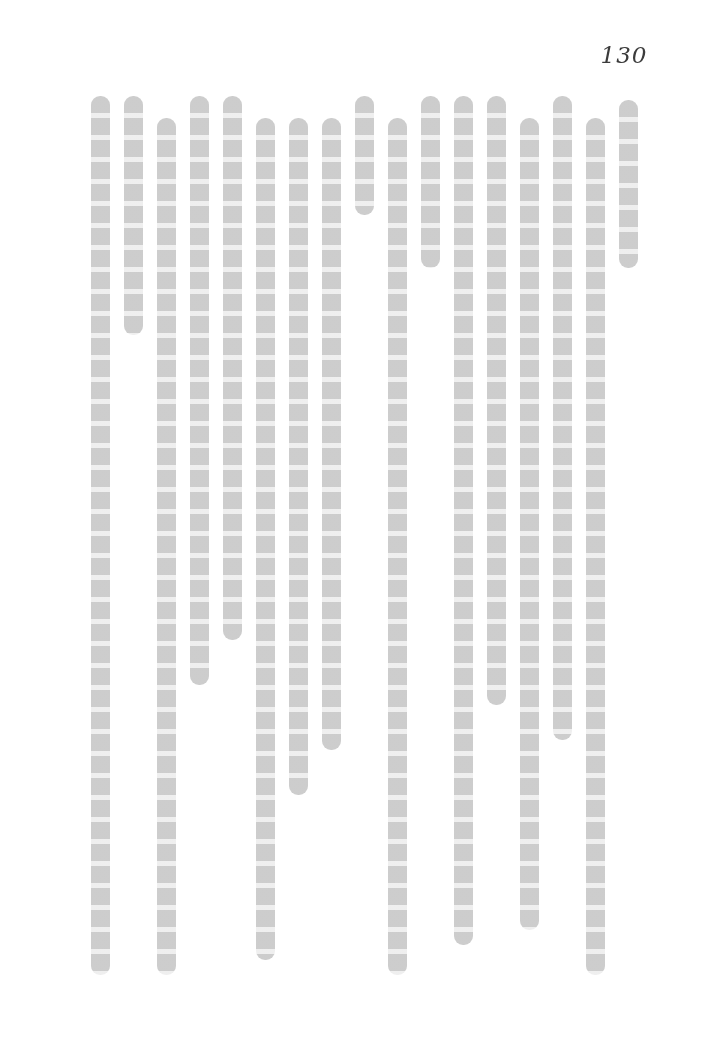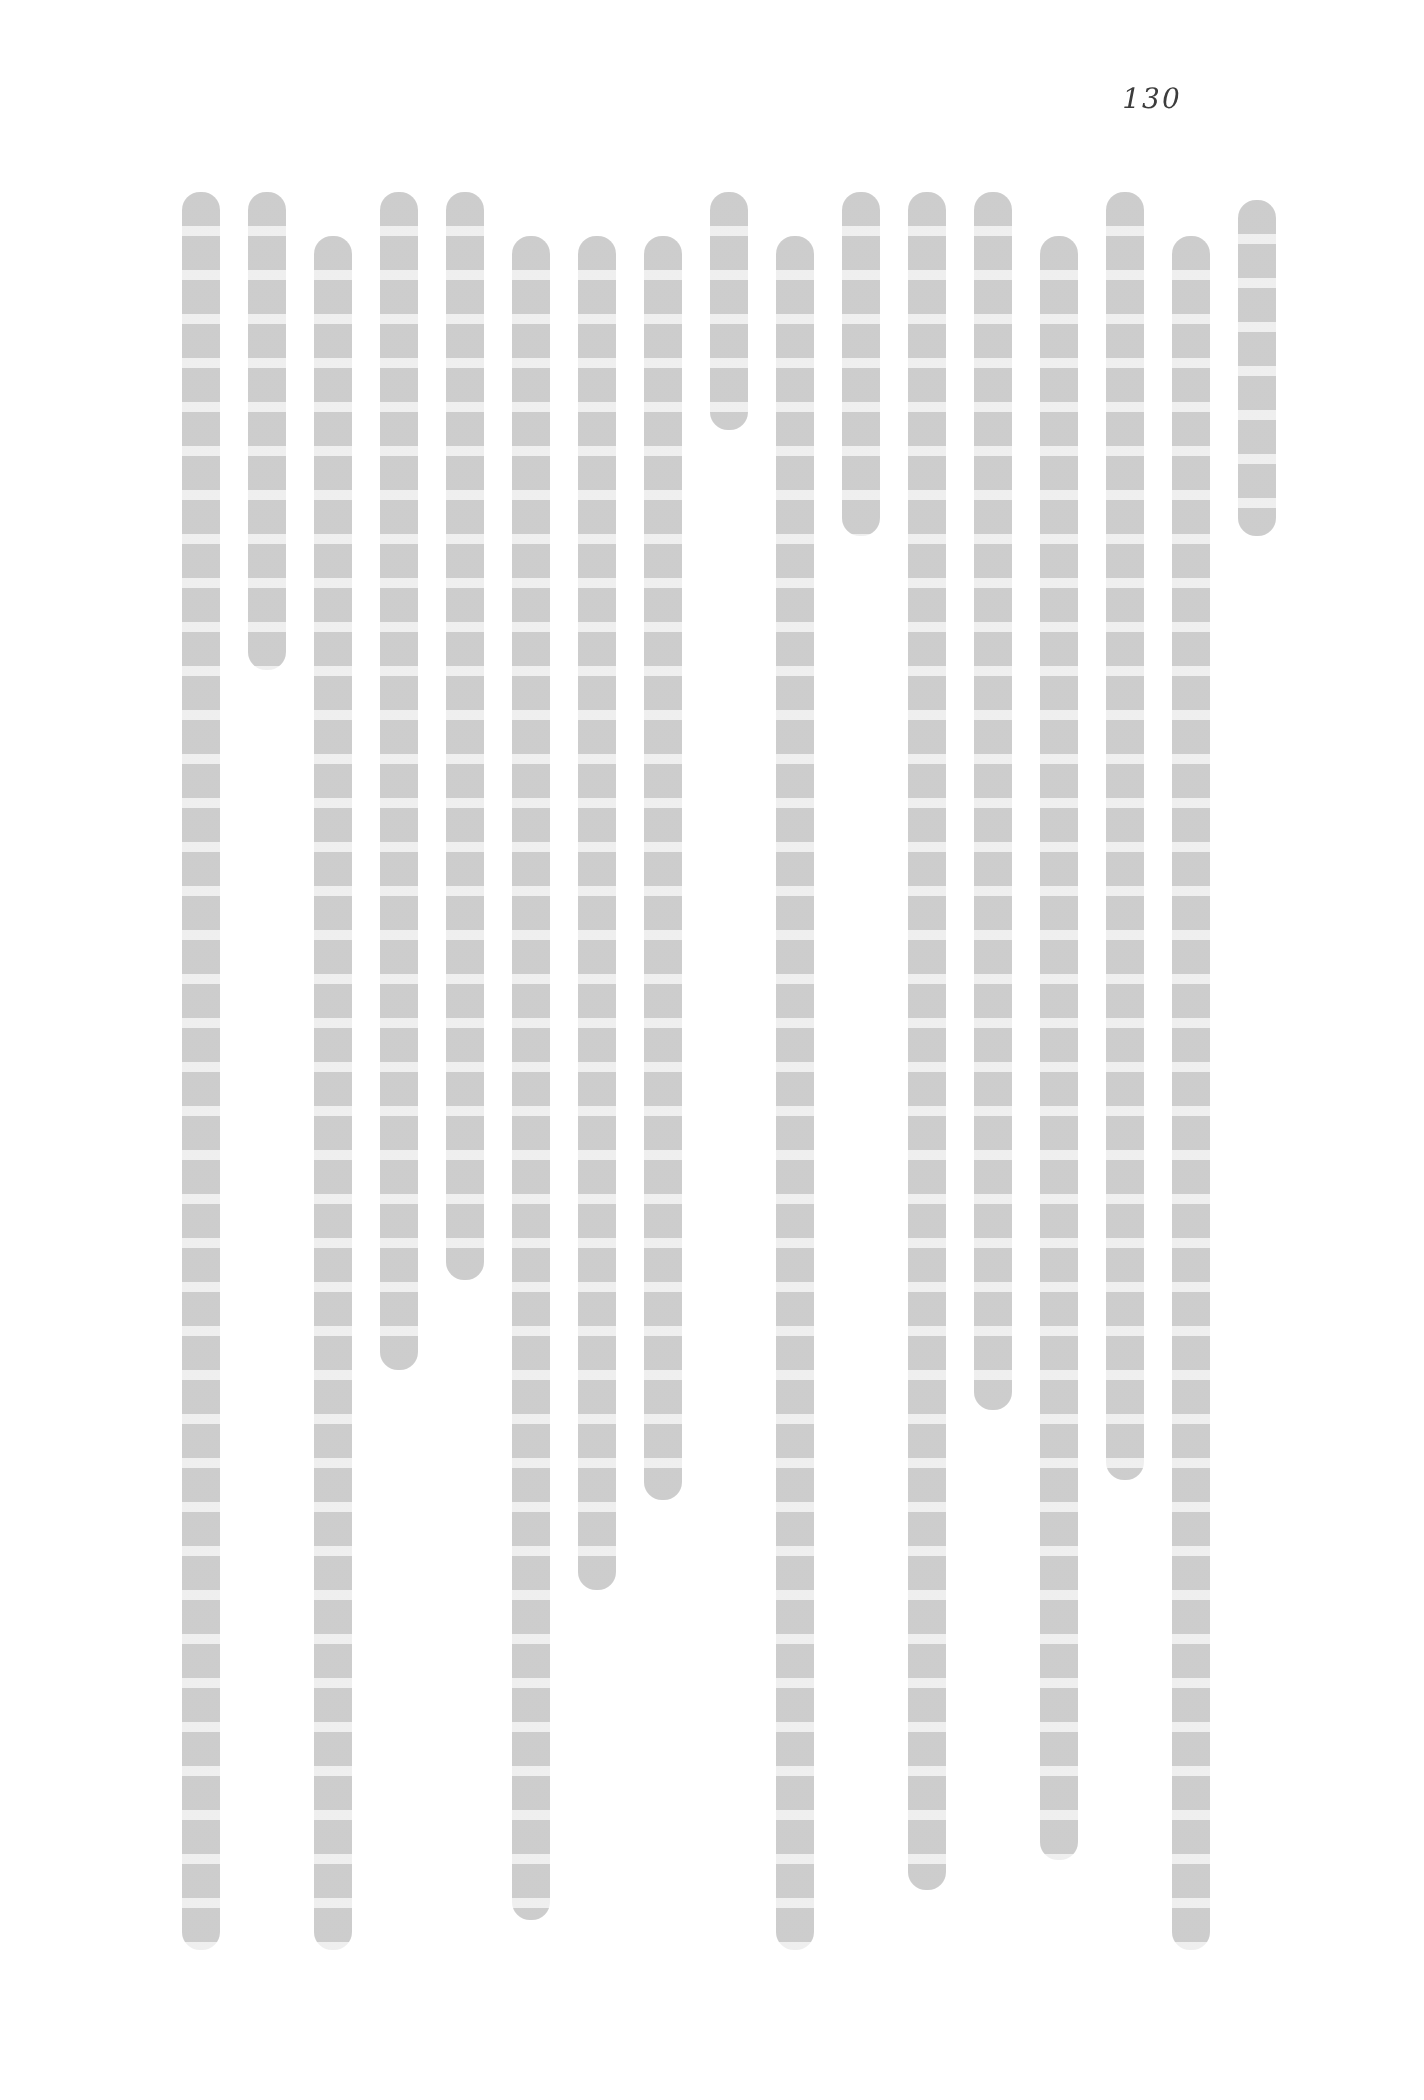--- a/index.html
+++ b/index.html
@@ -11,26 +11,26 @@
   .page {
     position: relative;
     width: 712px;
     height: 1050px;
     background: #ffffff;
     overflow: hidden;
   }
   .page-number {
     position: absolute;
     top: 42px;
-    left: 552px;
+    left: 600px;
     width: 48px;
     text-align: center;
     font-family: "DejaVu Serif", "Liberation Serif", serif;
     font-style: italic;
-    font-size: 14px;
+    font-size: 23px;
     color: #3c3c3c;
     letter-spacing: 1px;
   }
   .text-block {
     position: absolute;
     top: 0;
     left: 0;
     width: 712px;
     height: 1050px;
   }

